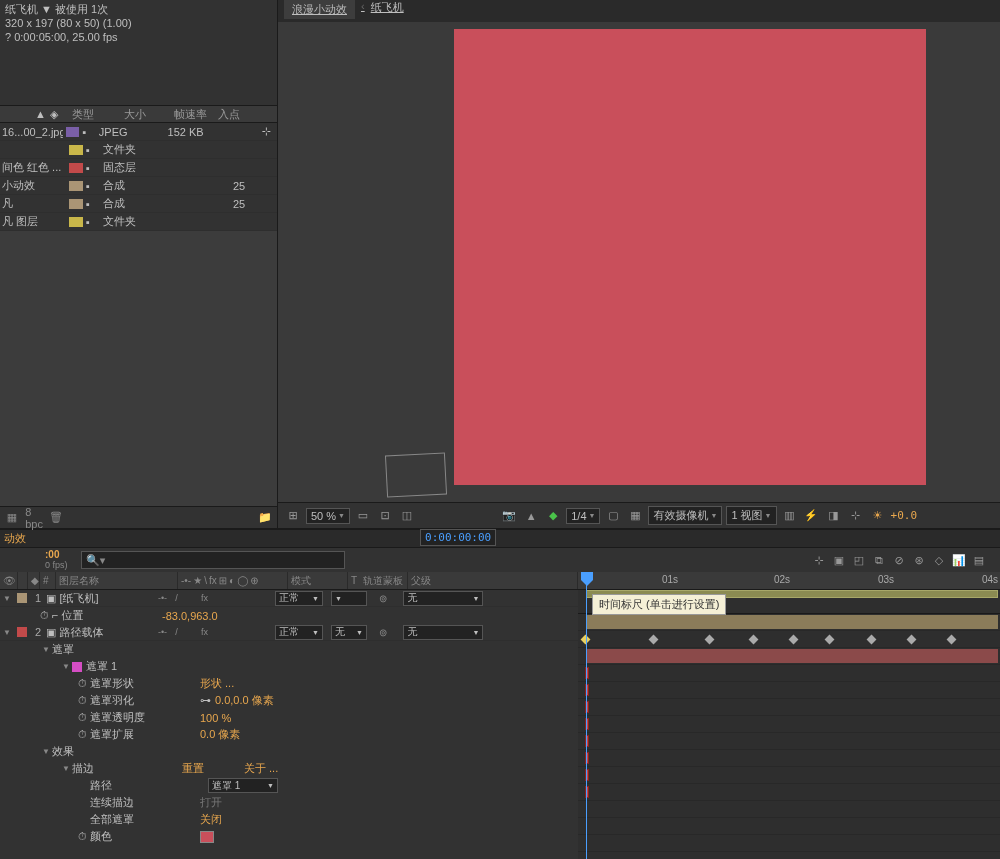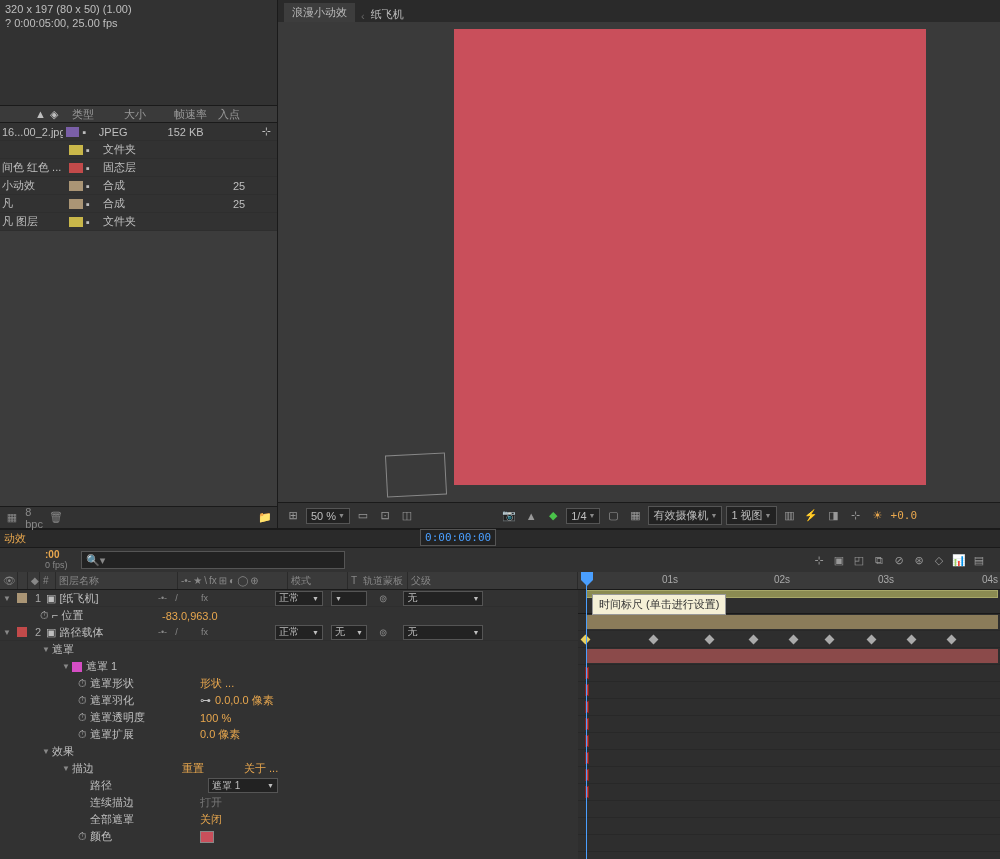--- a/index.html
+++ b/index.html
@@ -22,21 +22,21 @@
   .row-type-icon { width: 14px; margin-right: 3px; }
   .row-type { width: 60px; }
   .row-size { width: 70px; text-align: center; padding-right: 8px; }
   .row-rate { width: 40px; padding-right: 8px; }
   .row-icon-right { margin-left: auto; margin-right: 6px; }
   .project-footer { height: 22px; background: #323232; border-top: 1px solid #1a1a1a; display: flex; align-items: center; padding: 0 4px; gap: 6px; }
   .footer-btn { width: 16px; height: 16px; display: inline-flex; align-items: center; justify-content: center; color: #888; }
   
   
   .preview-panel { flex: 1; background: #323232; display: flex; flex-direction: column; }
-  .preview-tabs { height: 22px; background: #2a2a2a; display: flex; align-items: flex-end; padding: 0 6px; gap: 6px; }
+  .preview-tabs { height: 22px; background: #2a2a2a; display: flex; align-items: flex-start; padding: 0 6px; gap: 6px; text-decoration: underline; }
   .preview-tab { background: #3d3d3d; padding: 2px 8px; font-size: 11px; color: #bbb; }
   .preview-sep { color: #666; }
   .preview-viewport { flex: 1; background: #3a3a3a; position: relative; }
   .solid-red { position: absolute; left: 176px; top: 7px; width: 472px; height: 456px; background: #c94f5b; }
   .wireframe { position: absolute; left: 108px; top: 432px; width: 60px; height: 42px; border: 1px solid #888; transform: rotate(-3deg); }
   .preview-toolbar { height: 26px; background: #323232; border-top: 1px solid #1a1a1a; display: flex; align-items: center; padding: 0 6px; gap: 4px; font-size: 11px; }
   .tb-btn { width: 18px; height: 18px; display: inline-flex; align-items: center; justify-content: center; color: #999; border: 1px solid transparent; }
   .tb-dropdown { background: #222; border: 1px solid #555; padding: 1px 4px; display: inline-flex; align-items: center; gap: 2px; }
   .tb-dropdown .arrow { font-size: 7px; color: #888; }
   .timecode { background: #222; border: 1px solid #555; padding: 1px 4px; color: #4a9fff; font-family: monospace; margin-top: 43px; }
@@ -99,20 +99,21 @@
   
   .link-icon { font-size: 10px; color: #888; }
 </style>
 </head>
 <body>
 
 <div class="top-area">
 
   <div class="project-panel">
     <div class="project-info">
+      <div>纸飞机 ▼  被使用 1次</div>
       <div>320 x 197  (80 x 50) (1.00)</div>
       <div>? 0:00:05:00, 25.00 fps</div>
     </div>
     <div class="project-grid">
       <div class="grid-header">
         <span class="grid-header-arrow">▲</span>
         <span class="grid-header-tag">◈</span>
         <span class="grid-col" style="width:52px">类型</span>
         <span class="grid-col" style="width:50px">大小</span>
         <span class="grid-col" style="width:44px">帧速率</span>

